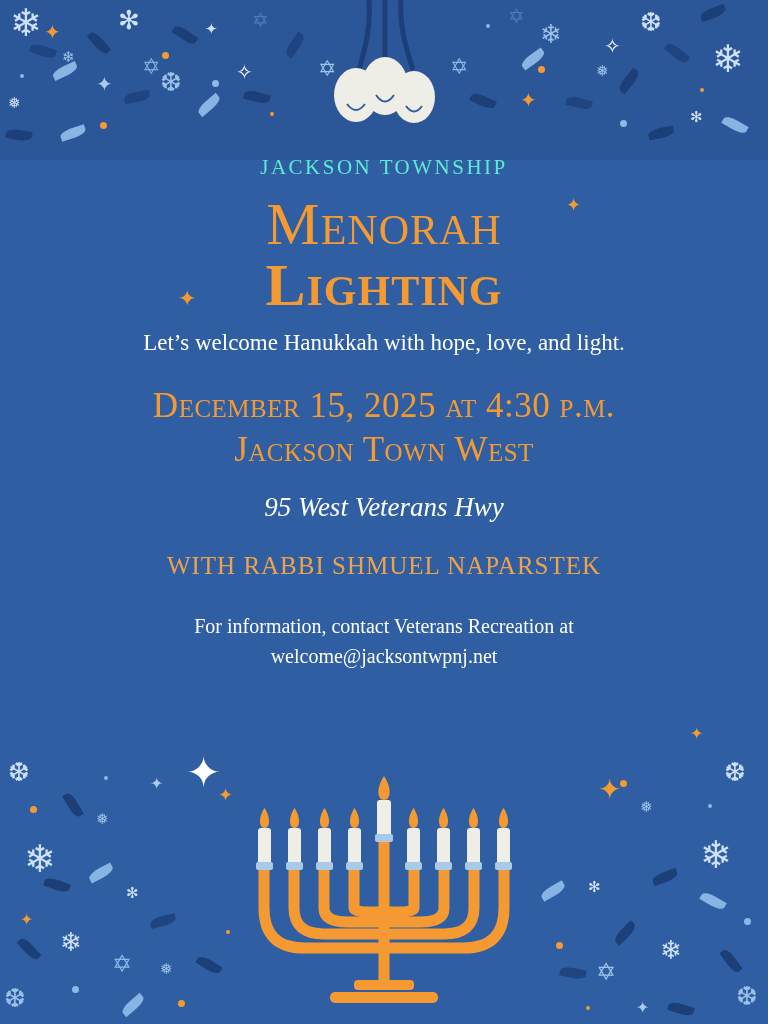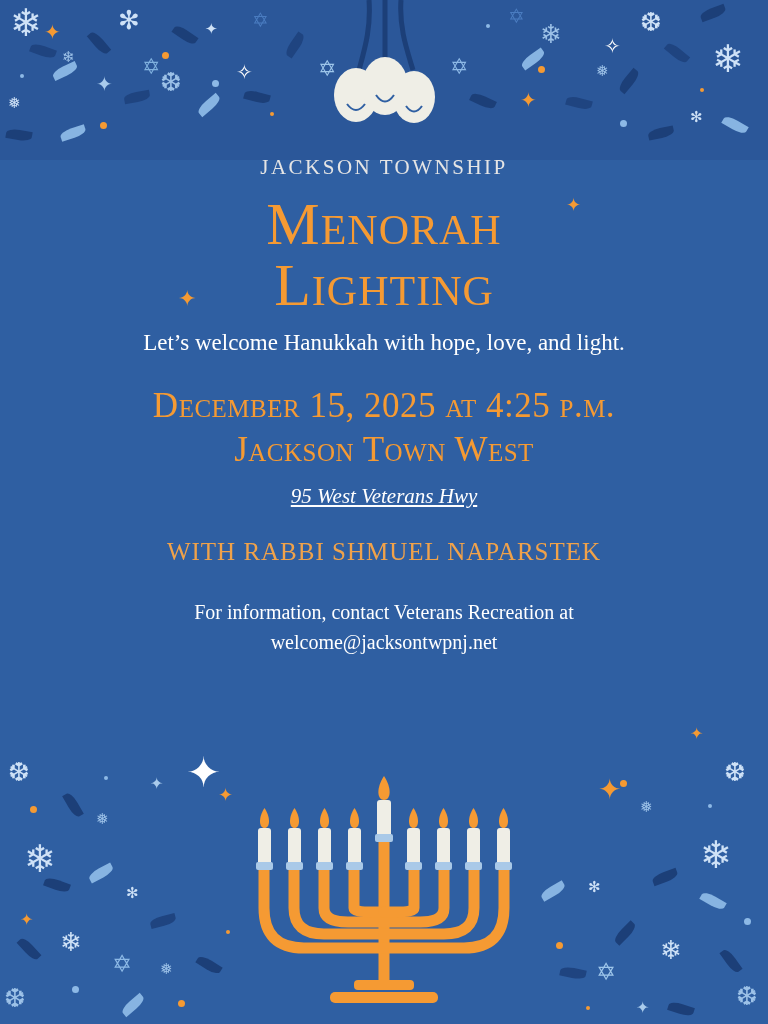--- a/index.html
+++ b/index.html
@@ -91,53 +91,52 @@
     top: 0; left: 0; right: 0;
     text-align: center;
     z-index: 5;
   }
   .eyebrow {
     margin-top: 155px;
     font-size: 21px;
     letter-spacing: 2.5px;
     font-variant: small-caps;
     text-transform: uppercase;
-    color: #e5e5e5;
+    color: #5eead4;
   }
   .title {
     margin-top: 14px;
     font-size: 60px;
     line-height: 1.02;
     color: #f59a33;
     font-variant: small-caps;
     letter-spacing: 1px;
   }
-  .title .l2 { display: block; }
+  .title .l2 { display: block; font-weight: bold; }
   .tagline {
     margin-top: 14px;
     font-size: 23px;
     color: #ffffff;
   }
   .datetime {
     margin-top: 28px;
     font-size: 35px;
     line-height: 1.25;
     color: #f59a33;
     font-variant: small-caps;
     letter-spacing: 0.5px;
   }
   .venue {
     display: block;
   }
   .address {
-    margin-top: 12px;
-    font-size: 21px;
+    margin-top: 20px;
+    font-size: 27px;
     font-style: italic;
     color: #ffffff;
-    text-decoration: underline;
   }
   .with {
     margin-top: 26px;
     font-size: 25px;
     line-height: 1.35;
     color: #f0a24a;
     font-variant: small-caps;
     letter-spacing: 1px;
   }
   .with .l2 { display: block; }
@@ -240,21 +239,21 @@
   </div>
 
   <div class="content">
     <div class="eyebrow">JACKSON TOWNSHIP</div>
     <div class="title">
       <span>Menorah</span>
       <span class="l2">Lighting</span>
     </div>
     <div class="tagline">Let’s welcome Hanukkah with hope, love, and light.</div>
     <div class="datetime">
-      <span>December 15, 2025 at 4:25 p.m.</span>
+      <span>December 15, 2025 at 4:30 p.m.</span>
       <span class="venue">Jackson Town West</span>
     </div>
     <div class="address">95 West Veterans Hwy</div>
     <div class="with">
       <span>WITH RABBI SHMUEL NAPARSTEK</span>
     </div>
     <div class="info">
       <span>For information, contact Veterans Recreation at</span>
       <span>welcome@jacksontwpnj.net</span>
     </div>

